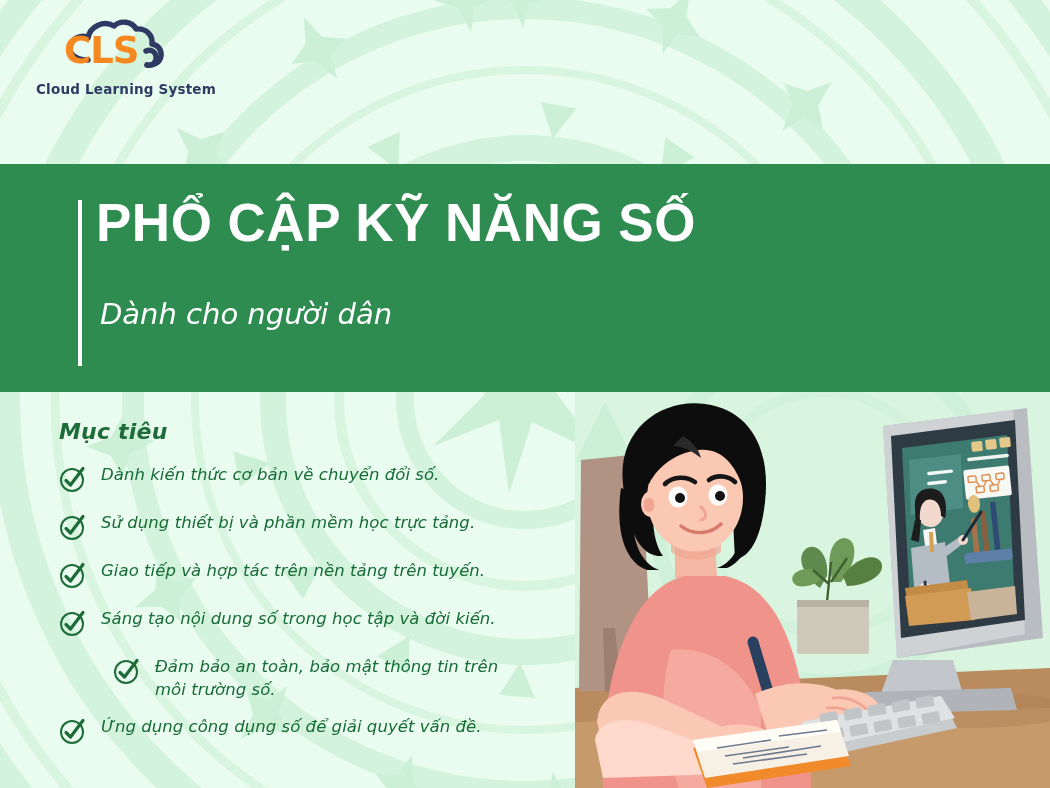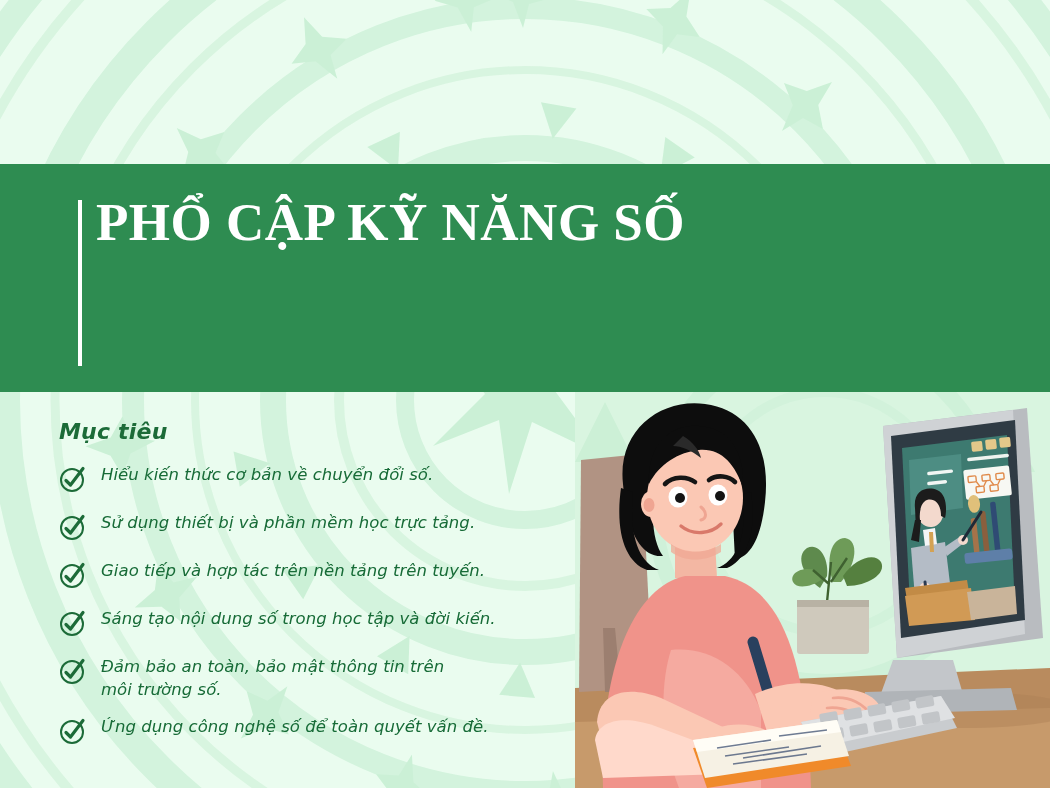--- a/index.html
+++ b/index.html
@@ -29,41 +29,41 @@
     position:absolute;left:0;top:164px;width:1050px;height:228px;
     background:#2e8c51;
   }
   .banner-rule{
     position:absolute;left:78px;top:200px;width:4px;height:166px;background:#ffffff;
   }
   .banner-title{
     position:absolute;left:96px;top:195px;
     color:#ffffff;font-size:53px;font-weight:bold;letter-spacing:.5px;
     line-height:1.05;white-space:nowrap;
-    font-family:Liberation Serif, serif;
+    font-family:Liberation Sans, sans-serif;
   }
   .banner-sub{
     position:absolute;left:100px;top:297px;
     color:#ffffff;font-size:29px;font-style:italic;font-weight:400;
     white-space:nowrap;
     font-family:"DejaVu Sans","Liberation Sans",sans-serif;
   }
 
   
   .goals{position:absolute;left:1px;top:392px;width:575px;height:470px;}
   .goals-title{
     position:absolute;left:58px;top:27px;
     font-size:22px;font-weight:bold;font-style:italic;color:#1c6b38;
     letter-spacing:.2px;
   }
   .goal-list{position:absolute;left:58px;top:72px;width:505px;}
   .goal-item{
     display:flex;align-items:flex-start;gap:14px;margin-bottom:19px;
   }
-  .goal-item.two-line{margin-bottom:14px;}
+  .goal-item.two-line{margin-bottom:14px;justify-content:center;}
   .goal-check{flex:0 0 auto;width:28px;height:28px;margin-top:1px;}
   .goal-text{
     font-size:16.5px;font-style:italic;color:#176b37;line-height:1.38;
     letter-spacing:.05px;
   }
 
   
   .illus{position:absolute;left:575px;top:392px;width:475px;height:396px;overflow:hidden;}
   .illus svg{display:block;}
 </style>
@@ -200,37 +200,52 @@
         <g stroke="#cdf1d8" stroke-width="12">
           <line x1="660" y1="20" x2="660" y2="96"></line>
           <line x1="1300" y1="660" x2="1224" y2="660"></line>
           <line x1="660" y1="1300" x2="660" y2="1224"></line>
           <line x1="20" y1="660" x2="96" y2="660"></line>
         </g>
       </g>
     </svg>
   </div>
 
+  <div class="logo-wrap">
+    <div class="logo-mark">
+      <svg width="120" height="62" viewBox="0 0 120 62" aria-hidden="true">
+
+        <path d="M36 44 C20 44 14 34 20 26 C24 20 32 19 36 22 C38 10 52 4 62 10
+                 C68 4 80 5 84 13 C94 12 101 19 100 28 C106 29 110 34 109 40
+                 C108 47 101 50 95 49" fill="none" stroke="#2e3a63" stroke-width="5.4" stroke-linecap="round" stroke-linejoin="round"></path>
+        <path d="M95 49 C101 50 105 45 104 40 C103 35 98 33 94 35" fill="none" stroke="#2e3a63" stroke-width="5.4" stroke-linecap="round"></path>
+
+        <text x="12" y="47" font-family="DejaVu Sans, Liberation Sans, sans-serif" font-size="37" font-weight="bold" fill="#f6881f" letter-spacing="-1">CLS</text>
+      </svg>
+    </div>
+    <div class="logo-text">Cloud Learning System</div>
+  </div>
 
   <div class="banner"></div>
   <div class="banner-rule"></div>
   <div class="banner-title">PHỔ CẬP KỸ NĂNG SỐ</div>
+  <div class="banner-sub">Dành cho người dân</div>
 
   <div class="goals">
     <div class="goals-title">Mục tiêu</div>
     <div class="goal-list">
 
       <div class="goal-item">
         <span class="goal-check">
           <svg width="28" height="28" viewBox="0 0 28 28" aria-hidden="true">
             <circle cx="13" cy="15" r="11" fill="none" stroke="#1c6b38" stroke-width="2"></circle>
             <path d="M7 15.5 L11.5 20 L24 3.5" fill="none" stroke="#1c6b38" stroke-width="3.2" stroke-linecap="round" stroke-linejoin="round"></path>
           </svg>
         </span>
-        <span class="goal-text">Hiểu kiến thức cơ bản về chuyển đổi số.</span>
+        <span class="goal-text">Dành kiến thức cơ bản về chuyển đổi số.</span>
       </div>
 
       <div class="goal-item">
         <span class="goal-check">
           <svg width="28" height="28" viewBox="0 0 28 28" aria-hidden="true">
             <circle cx="13" cy="15" r="11" fill="none" stroke="#1c6b38" stroke-width="2"></circle>
             <path d="M7 15.5 L11.5 20 L24 3.5" fill="none" stroke="#1c6b38" stroke-width="3.2" stroke-linecap="round" stroke-linejoin="round"></path>
           </svg>
         </span>
         <span class="goal-text">Sử dụng thiết bị và phần mềm học trực tảng.</span>
@@ -266,21 +281,21 @@
         <span class="goal-text" style="max-width:355px;display:inline-block;">Đảm bảo an toàn, bảo mật thông tin trên môi trường số.</span>
       </div>
 
       <div class="goal-item">
         <span class="goal-check">
           <svg width="28" height="28" viewBox="0 0 28 28" aria-hidden="true">
             <circle cx="13" cy="15" r="11" fill="none" stroke="#1c6b38" stroke-width="2"></circle>
             <path d="M7 15.5 L11.5 20 L24 3.5" fill="none" stroke="#1c6b38" stroke-width="3.2" stroke-linecap="round" stroke-linejoin="round"></path>
           </svg>
         </span>
-        <span class="goal-text">Ứng dụng công nghệ số để toàn quyết vấn đề.</span>
+        <span class="goal-text">Ứng dụng công dụng số để giải quyết vấn đề.</span>
       </div>
 
     </div>
   </div>
 
   <div class="illus">
     <svg width="475" height="396" viewBox="0 0 475 396" aria-hidden="true">
 
       <rect x="0" y="0" width="475" height="396" fill="#d9f5e0"></rect>
       <g opacity=".55" fill="#c2ecce">

